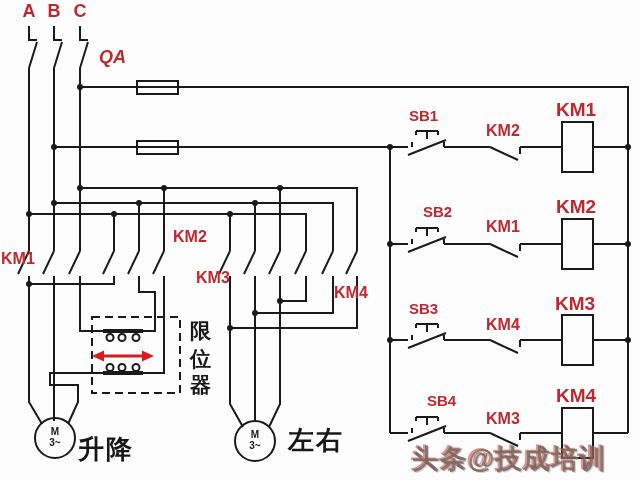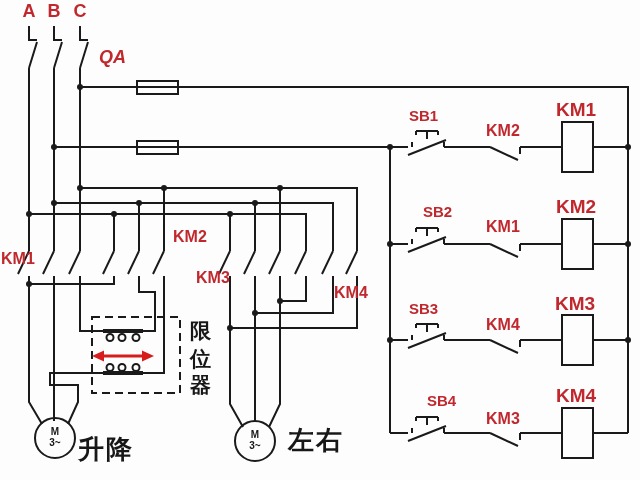--- a/index.html
+++ b/index.html
@@ -193,13 +193,14 @@
   <div class="lbl s21 blk" style="left:190px;top:374px;">器</div>
 
   <div class="motor-txt" style="left:45px;top:427px;">M</div>
   <div class="motor-txt" style="left:45px;top:438px;">3~</div>
   <div class="lbl s26 blk" style="left:78px;top:419px;margin-top:17px;">升降</div>
 
   <div class="motor-txt" style="left:245px;top:430px;">M</div>
   <div class="motor-txt" style="left:245px;top:441px;">3~</div>
   <div class="lbl s26 blk" style="left:288px;top:427px;">左右</div>
 
+  <div id="watermark">头条@技成培训</div>
 </div>
 
 </body></html>

